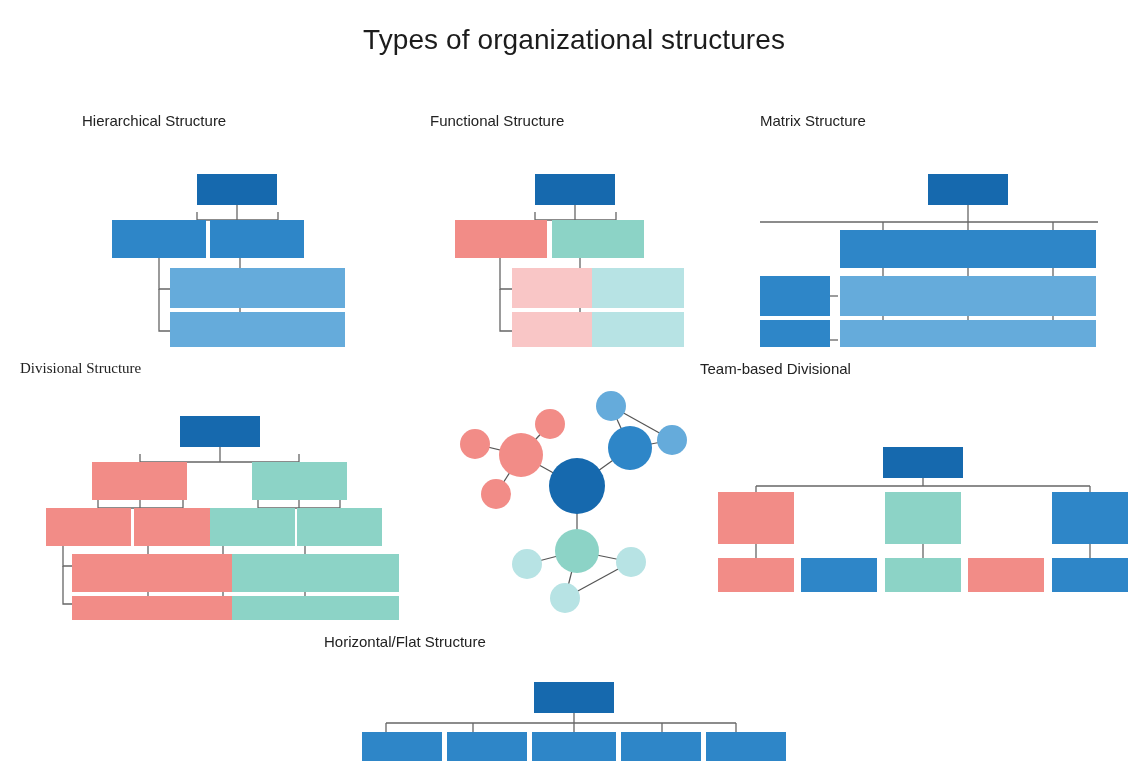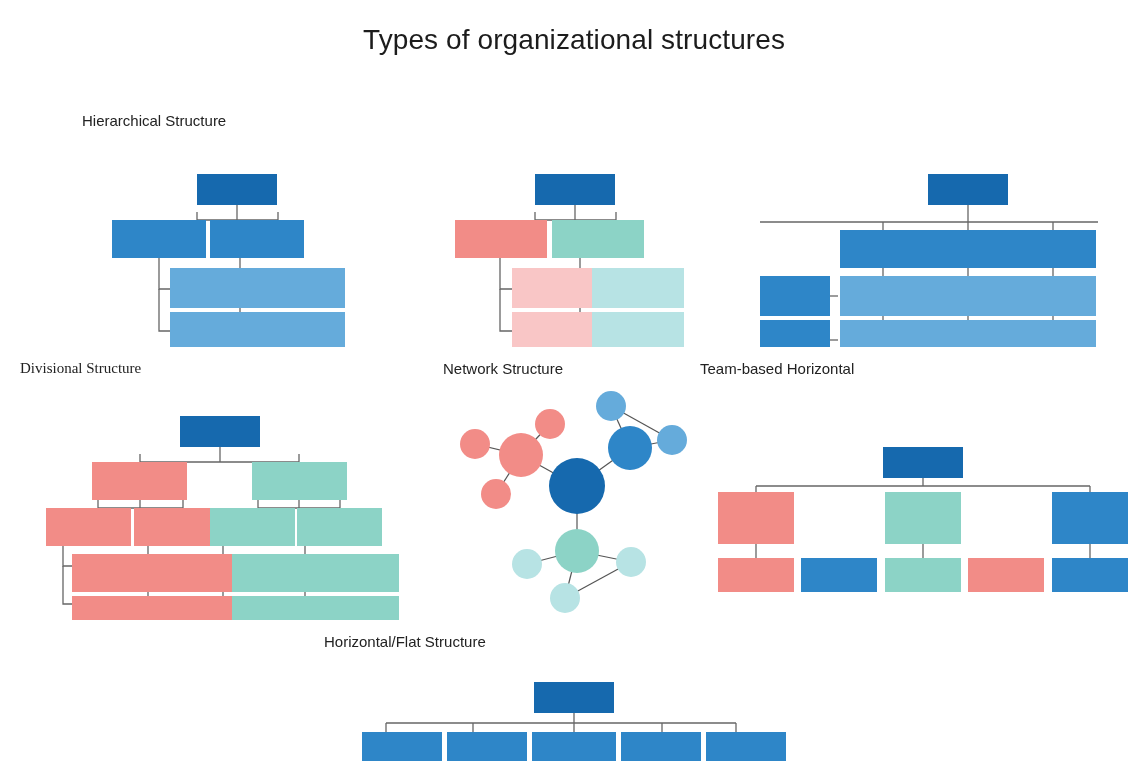--- a/index.html
+++ b/index.html
@@ -47,40 +47,42 @@
     <rect x="30" y="86" width="94" height="38" fill="#2e86c8"></rect>
     <rect x="128" y="86" width="94" height="38" fill="#2e86c8"></rect>
     <rect x="88" y="134" width="94" height="40" fill="#65abdb"></rect>
     <rect x="169" y="134" width="94" height="40" fill="#65abdb"></rect>
     <rect x="88" y="178" width="94" height="40" fill="#65abdb"></rect>
     <rect x="169" y="178" width="94" height="40" fill="#65abdb"></rect>
   </svg>
 </div>
 
 <div class="panel" id="p-func">
+  <div class="panel-title">Functional Structure</div>
   <svg width="285" height="213" viewBox="0 0 285 213">
     <g stroke="#666" stroke-width="1.3" fill="none">
       <path d="M105 78 V86 H186 V78"></path>
       <path d="M145 70 V86"></path>
       <path d="M70 124 V155 H82"></path>
       <path d="M70 155 V197 H82"></path>
       <path d="M150 124 V155 H162"></path>
       <path d="M150 155 V197 H162"></path>
     </g>
     <rect x="105" y="40" width="80" height="31" fill="#1669ae"></rect>
     <rect x="25" y="86" width="92" height="38" fill="#f28c87"></rect>
     <rect x="122" y="86" width="92" height="38" fill="#8cd3c6"></rect>
     <rect x="82" y="134" width="92" height="40" fill="#f9c6c6"></rect>
     <rect x="162" y="134" width="92" height="40" fill="#b7e3e4"></rect>
     <rect x="82" y="178" width="92" height="40" fill="#f9c6c6"></rect>
     <rect x="162" y="178" width="92" height="40" fill="#b7e3e4"></rect>
   </svg>
 </div>
 
 <div class="panel" id="p-matx">
+  <div class="panel-title">Matrix Structure</div>
   <svg width="380" height="213" viewBox="0 0 380 213">
     <g stroke="#666" stroke-width="1.3" fill="none">
       <path d="M0 88 H338"></path>
       <path d="M208 70 V88"></path>
       <path d="M123 88 V96"></path>
         <path d="M208 88 V96"></path>
         <path d="M293 88 V96"></path>
       <path d="M123 134 V142"></path>
         <path d="M208 134 V142"></path>
         <path d="M293 134 V142"></path>
@@ -144,21 +146,20 @@
     <rect x="212" y="172" width="85" height="38" fill="#8cd3c6"></rect>
     <rect x="294" y="172" width="85" height="38" fill="#8cd3c6"></rect>
     <rect x="52" y="214" width="85" height="38" fill="#f28c87"></rect>
     <rect x="137" y="214" width="85" height="38" fill="#f28c87"></rect>
     <rect x="212" y="214" width="85" height="38" fill="#8cd3c6"></rect>
     <rect x="294" y="214" width="85" height="38" fill="#8cd3c6"></rect>
   </svg>
 </div>
 
 <div class="panel" id="p-netw">
-  <div class="panel-title">Network Structure</div>
   <svg width="270" height="238" viewBox="0 0 270 238">
     <g stroke="#555" stroke-width="1.2" fill="none">
       <line x1="134" y1="104" x2="78" y2="73"></line>
       <line x1="134" y1="104" x2="187" y2="66"></line>
       <line x1="134" y1="104" x2="134" y2="169"></line>
       <line x1="78" y1="73" x2="32" y2="62"></line>
       <line x1="78" y1="73" x2="107" y2="42"></line>
       <line x1="78" y1="73" x2="53" y2="112"></line>
       <line x1="187" y1="66" x2="168" y2="24"></line>
       <line x1="187" y1="66" x2="229" y2="58"></line>
@@ -177,21 +178,21 @@
     <circle cx="53" cy="112" r="15" fill="#f28c87"></circle>
     <circle cx="168" cy="24" r="15" fill="#65abdb"></circle>
     <circle cx="229" cy="58" r="15" fill="#65abdb"></circle>
     <circle cx="84" cy="182" r="15" fill="#b7e3e4"></circle>
     <circle cx="188" cy="180" r="15" fill="#b7e3e4"></circle>
     <circle cx="122" cy="216" r="15" fill="#b7e3e4"></circle>
   </svg>
 </div>
 
 <div class="panel" id="p-team">
-  <div class="panel-title">Team-based Horizontal</div>
+  <div class="panel-title">Team-based Divisional</div>
   <svg width="440" height="213" viewBox="0 0 440 213">
     <g stroke="#666" stroke-width="1.3" fill="none">
       <path d="M56 104 H390"></path>
       <path d="M223 96 V104"></path>
       <path d="M56 104 V110"></path>
       <path d="M390 104 V110"></path>
       <path d="M56 162 V176"></path>
       <path d="M223 162 V176"></path>
       <path d="M390 162 V176"></path>
     </g>

